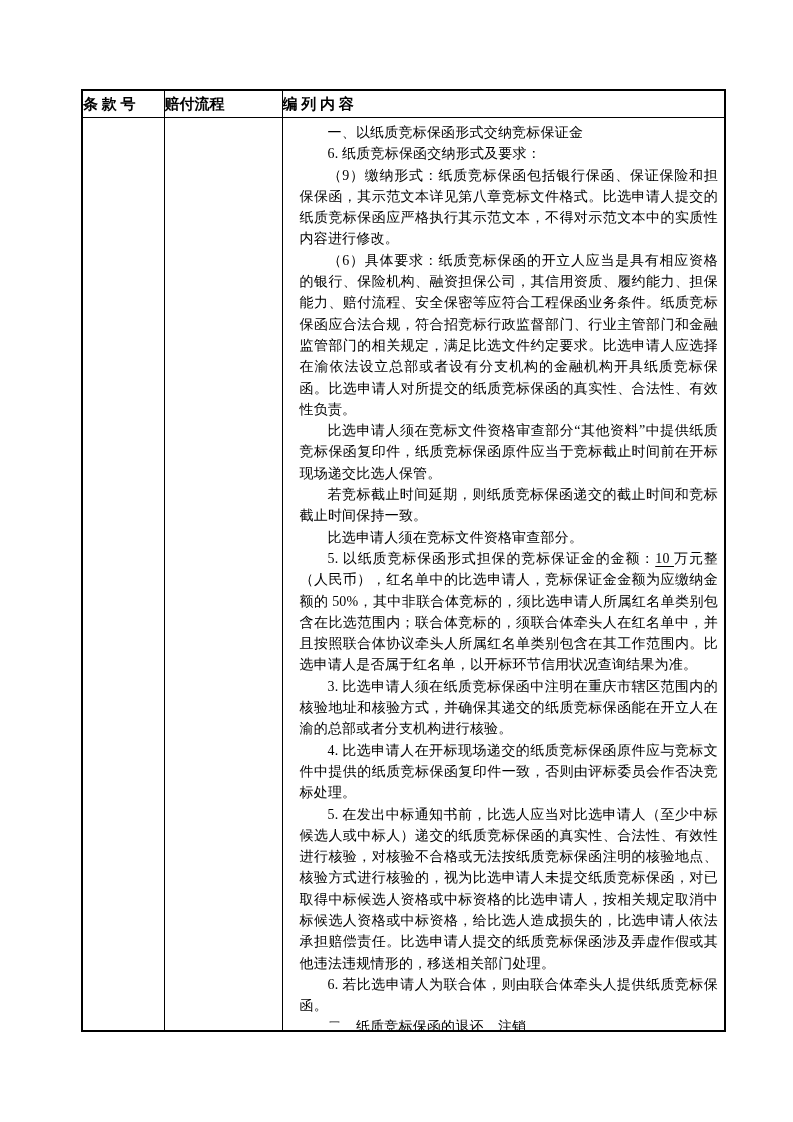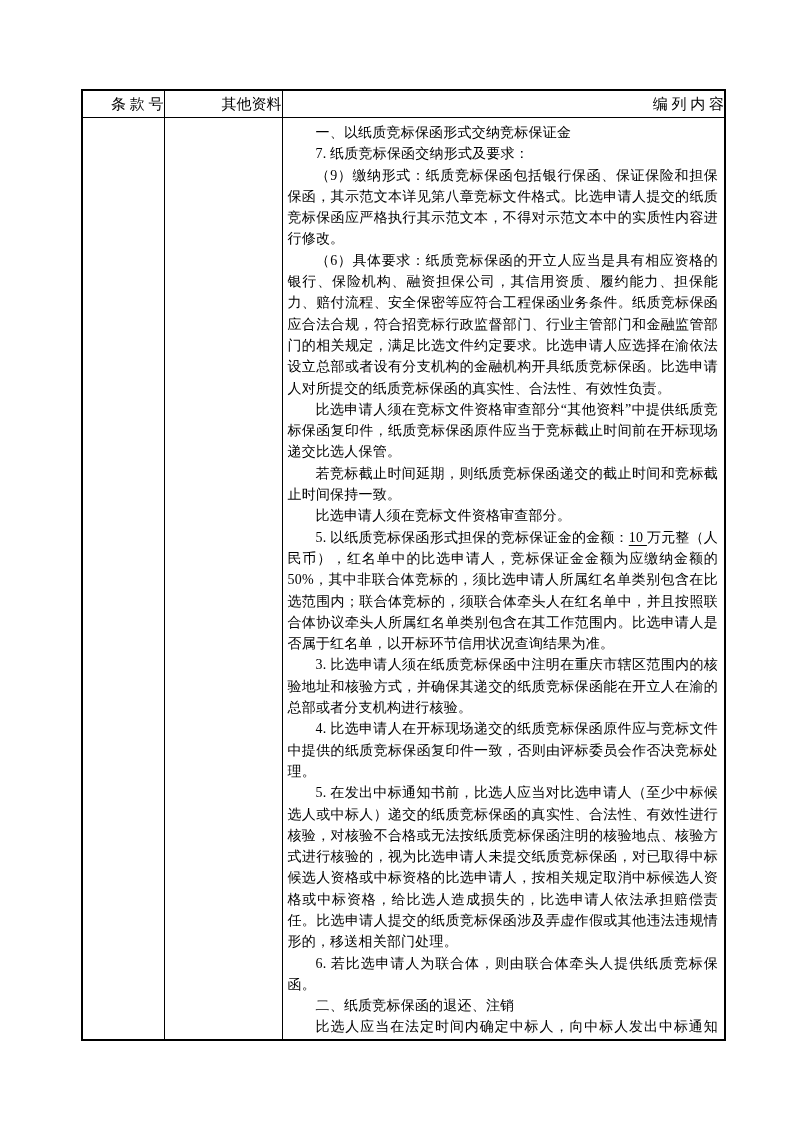--- a/index.html
+++ b/index.html
@@ -28,31 +28,31 @@
     border: 2px solid #000;
   }
   .clause-table th, .clause-table td {
     border: 1.5px solid #000;
     vertical-align: top;
     padding: 0;
   }
   .clause-table th {
     height: 26px;
     vertical-align: middle;
-    text-align: right;
-    font-weight: normal;
+    text-align: left;
+    font-weight: bold;
     font-size: 15px;
     line-height: 26px;
     white-space: nowrap;
-    padding-left: 16px;
   }
   .content-inner {
     height: 908px;
     overflow: hidden;
-    padding: 4px 6px 9px 5px;
+    padding: 4px 6px 0 5px;
+    margin-left: 12px;
   }
   .para {
     margin: 0;
     font-size: 14px;
     line-height: 21.3px;
     text-align: justify;
     text-indent: 2em;
     letter-spacing: 0.2px;
   }
   .para .u {
@@ -76,32 +76,32 @@
 
   <table class="clause-table">
     <colgroup>
       <col style="width:82px">
       <col style="width:118px">
       <col style="width:443px">
     </colgroup>
     <thead>
       <tr>
         <th>条 款 号</th>
-        <th>其他资料</th>
+        <th>赔付流程</th>
         <th>编  列  内  容</th>
       </tr>
     </thead>
     <tbody>
       <tr>
         <td></td>
         <td></td>
         <td>
           <div class="content-inner" id="content-paragraphs">
               <p class="para"><span>一、以纸质竞标保函形式交纳竞标保证金</span></p>
-              <p class="para"><span>7. 纸质竞标保函交纳形式及要求：</span></p>
+              <p class="para"><span>6. 纸质竞标保函交纳形式及要求：</span></p>
               <p class="para"><span>（9）缴纳形式：纸质竞标保函包括银行保函、保证保险和担保保函，其示范文本详见第八章竞标文件格式。比选申请人提交的纸质竞标保函应严格执行其示范文本，不得对示范文本中的实质性内容进行修改。</span></p>
               <p class="para"><span>（6）具体要求：纸质竞标保函的开立人应当是具有相应资格的银行、保险机构、融资担保公司，其信用资质、履约能力、担保能力、赔付流程、安全保密等应符合工程保函业务条件。纸质竞标保函应合法合规，符合招竞标行政监督部门、行业主管部门和金融监管部门的相关规定，满足比选文件约定要求。比选申请人应选择在渝依法设立总部或者设有分支机构的金融机构开具纸质竞标保函。比选申请人对所提交的纸质竞标保函的真实性、合法性、有效性负责。</span></p>
               <p class="para"><span>比选申请人须在竞标文件资格审查部分“其他资料”中提供纸质竞标保函复印件，纸质竞标保函原件应当于竞标截止时间前在开标现场递交比选人保管。</span></p>
               <p class="para"><span>若竞标截止时间延期，则纸质竞标保函递交的截止时间和竞标截止时间保持一致。</span></p>
               <p class="para"><span>比选申请人须在竞标文件资格审查部分。</span></p>
               <p class="para"><span>5. 以纸质竞标保函形式担保的竞标保证金的金额：</span><span class="u">10 </span><span>万元整（人民币），红名单中的比选申请人，竞标保证金金额为应缴纳金额的 50%，其中非联合体竞标的，须比选申请人所属红名单类别包含在比选范围内；联合体竞标的，须联合体牵头人在红名单中，并且按照联合体协议牵头人所属红名单类别包含在其工作范围内。比选申请人是否属于红名单，以开标环节信用状况查询结果为准。</span></p>
               <p class="para"><span>3. 比选申请人须在纸质竞标保函中注明在重庆市辖区范围内的核验地址和核验方式，并确保其递交的纸质竞标保函能在开立人在渝的总部或者分支机构进行核验。</span></p>
               <p class="para"><span>4. 比选申请人在开标现场递交的纸质竞标保函原件应与竞标文件中提供的纸质竞标保函复印件一致，否则由评标委员会作否决竞标处理。</span></p>
               <p class="para"><span>5. 在发出中标通知书前，比选人应当对比选申请人（至少中标候选人或中标人）递交的纸质竞标保函的真实性、合法性、有效性进行核验，对核验不合格或无法按纸质竞标保函注明的核验地点、核验方式进行核验的，视为比选申请人未提交纸质竞标保函，对已取得中标候选人资格或中标资格的比选申请人，按相关规定取消中标候选人资格或中标资格，给比选人造成损失的，比选申请人依法承担赔偿责任。比选申请人提交的纸质竞标保函涉及弄虚作假或其他违法违规情形的，移送相关部门处理。</span></p>
               <p class="para"><span>6. 若比选申请人为联合体，则由联合体牵头人提供纸质竞标保函。</span></p>

